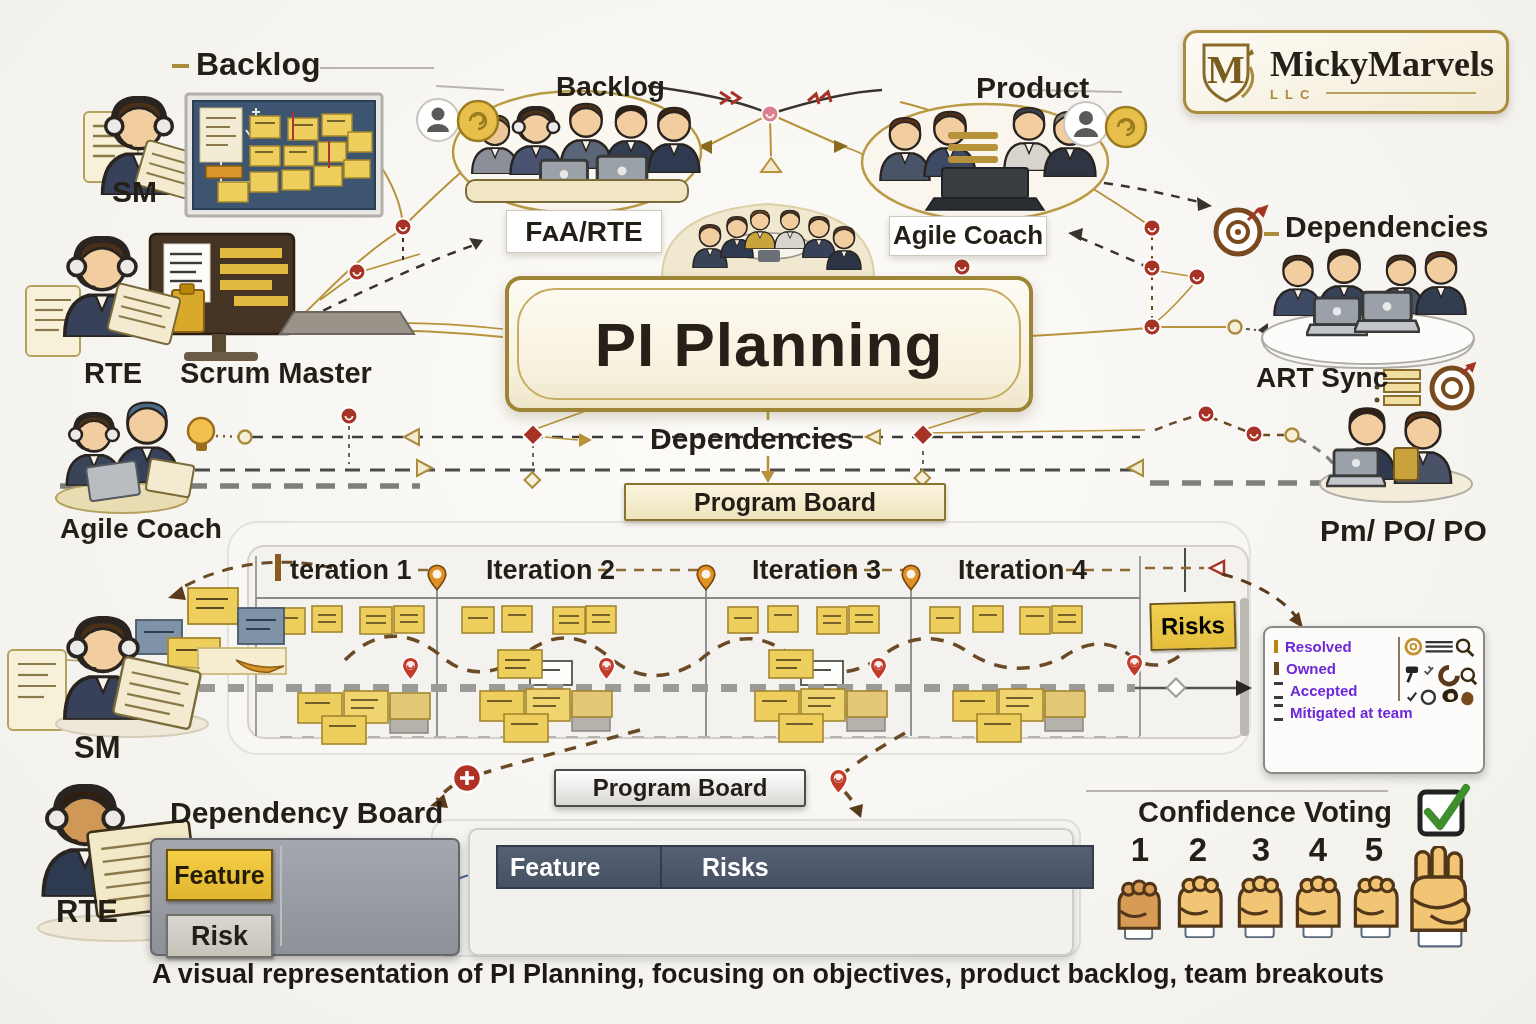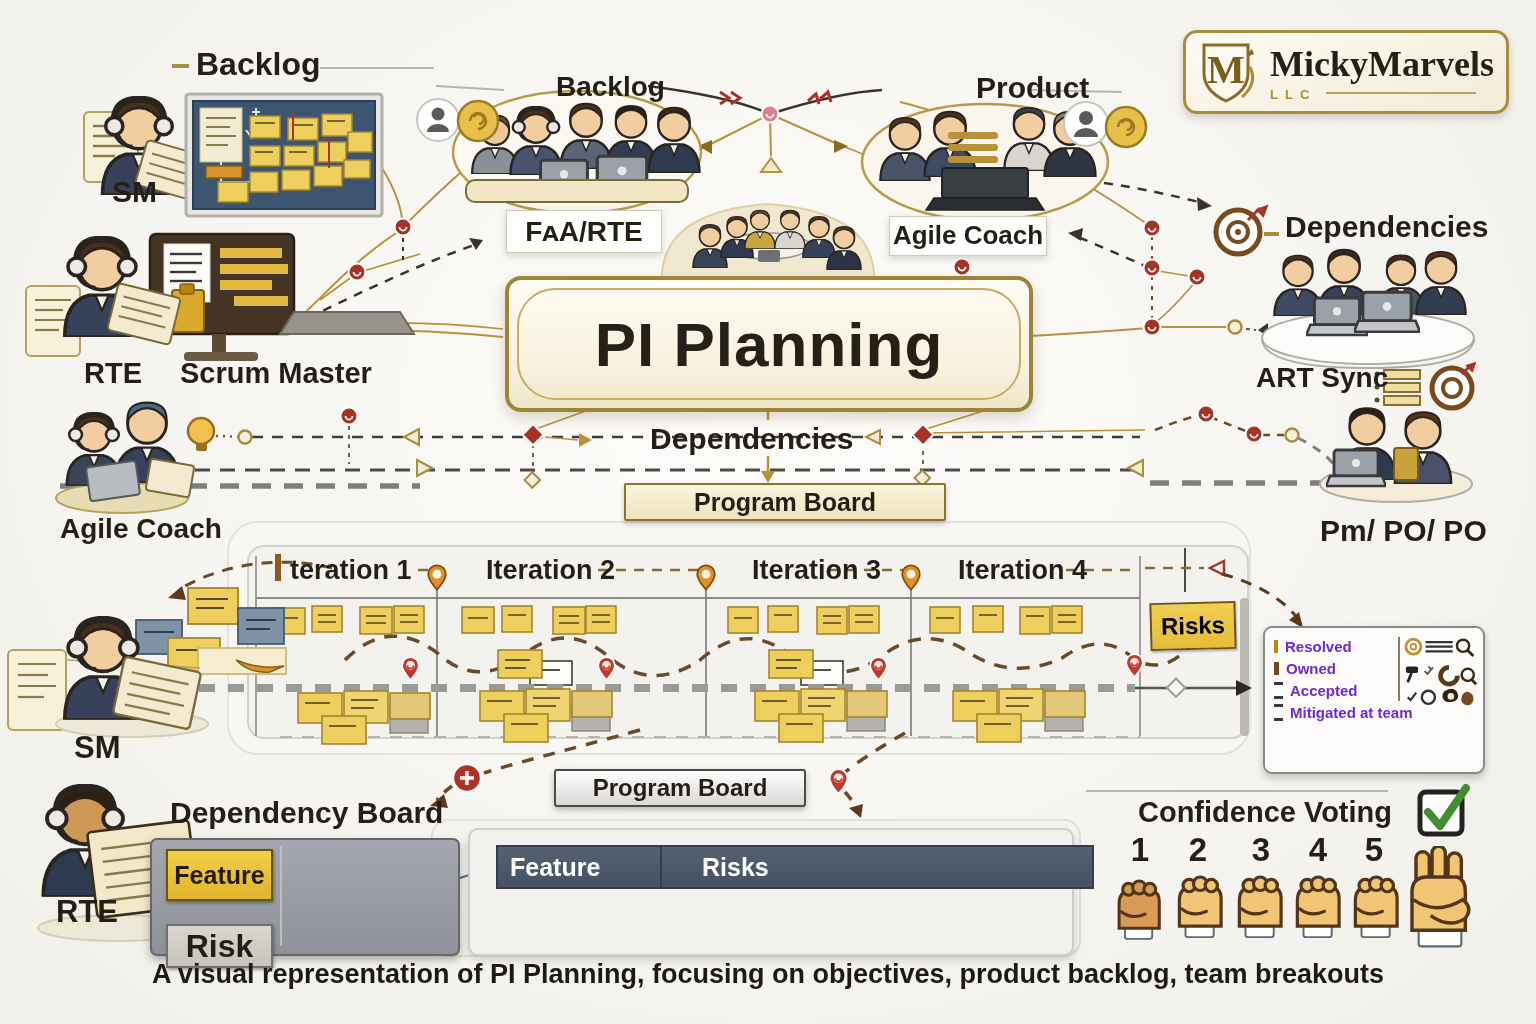--- a/index.html
+++ b/index.html
@@ -37,22 +37,22 @@
   .rrb ul{list-style:none;margin:0;padding:0;width:122px;}
   .rrb li{display:flex;align-items:center;gap:7px;font-size:15px;font-weight:700;color:#6d28d9;height:22px;}
   .rrb li:last-child{width:190px;}
   .bic{display:inline-block;}
   .divid{width:2px;background:#8a7a5a;height:64px;margin:2px 4px 0 2px;}
   .depboard{position:absolute;left:150px;top:838px;width:306px;height:114px;background:linear-gradient(180deg,#a4a7ad,#8e9197);
        border:2px solid #64676c;border-radius:7px;box-shadow:0 4px 8px rgba(0,0,0,.3);}
   .featbox{position:absolute;left:14px;top:9px;width:103px;height:48px;display:flex;align-items:center;justify-content:center;
        font-size:25px;font-weight:700;color:#241c05;background:linear-gradient(180deg,#f4cf45,#e0b52f);
        border:2px solid #6b5310;box-shadow:1px 2px 3px rgba(0,0,0,.35);}
-  .riskbox{position:absolute;left:14px;top:84px;width:103px;height:40px;display:flex;align-items:center;justify-content:center;
-       font-size:32px;font-weight:700;color:#241f16;background:linear-gradient(180deg,#dad7d0,#c6c3bb);
+  .riskbox{position:absolute;left:14px;top:74px;width:103px;height:40px;display:flex;align-items:center;justify-content:center;
+       font-size:27px;font-weight:700;color:#241f16;background:linear-gradient(180deg,#dad7d0,#c6c3bb);
        border:2px solid #72706a;box-shadow:1px 2px 3px rgba(0,0,0,.35);}
   .pboard{position:absolute;left:468px;top:828px;width:602px;height:124px;background:#f2f1ee;border:2px solid #cfcdc8;
        border-radius:10px;box-shadow:0 4px 10px rgba(0,0,0,.16);}
   .strip{position:absolute;top:15px;height:40px;background:linear-gradient(180deg,#556173,#465263);border:2px solid #333c49;
        display:flex;align-items:center;color:#fff;font-weight:700;}
   .num{position:absolute;top:831px;font-size:33px;font-weight:800;color:#241f16;transform:translateX(-50%);}
   .cap{position:absolute;left:0;top:959px;width:1536px;text-align:center;font-size:27px;font-weight:600;color:#1d1a15;}
   .ithead{position:absolute;top:555px;font-size:27px;font-weight:800;color:#241f16;}
 </style>
 </head>

